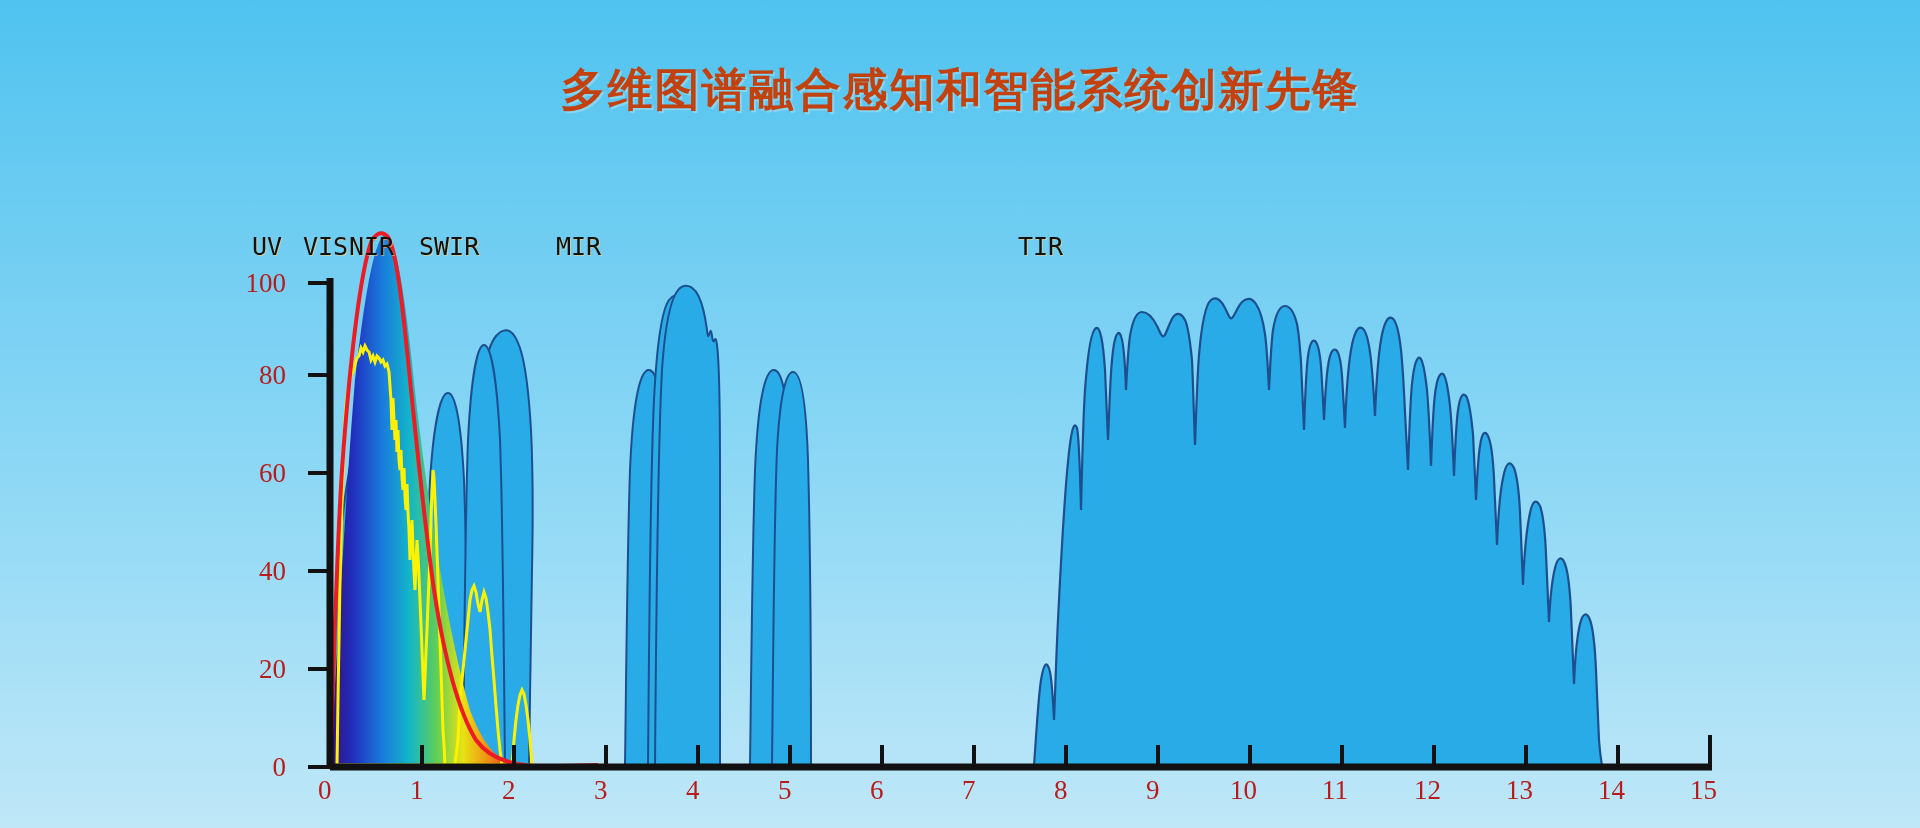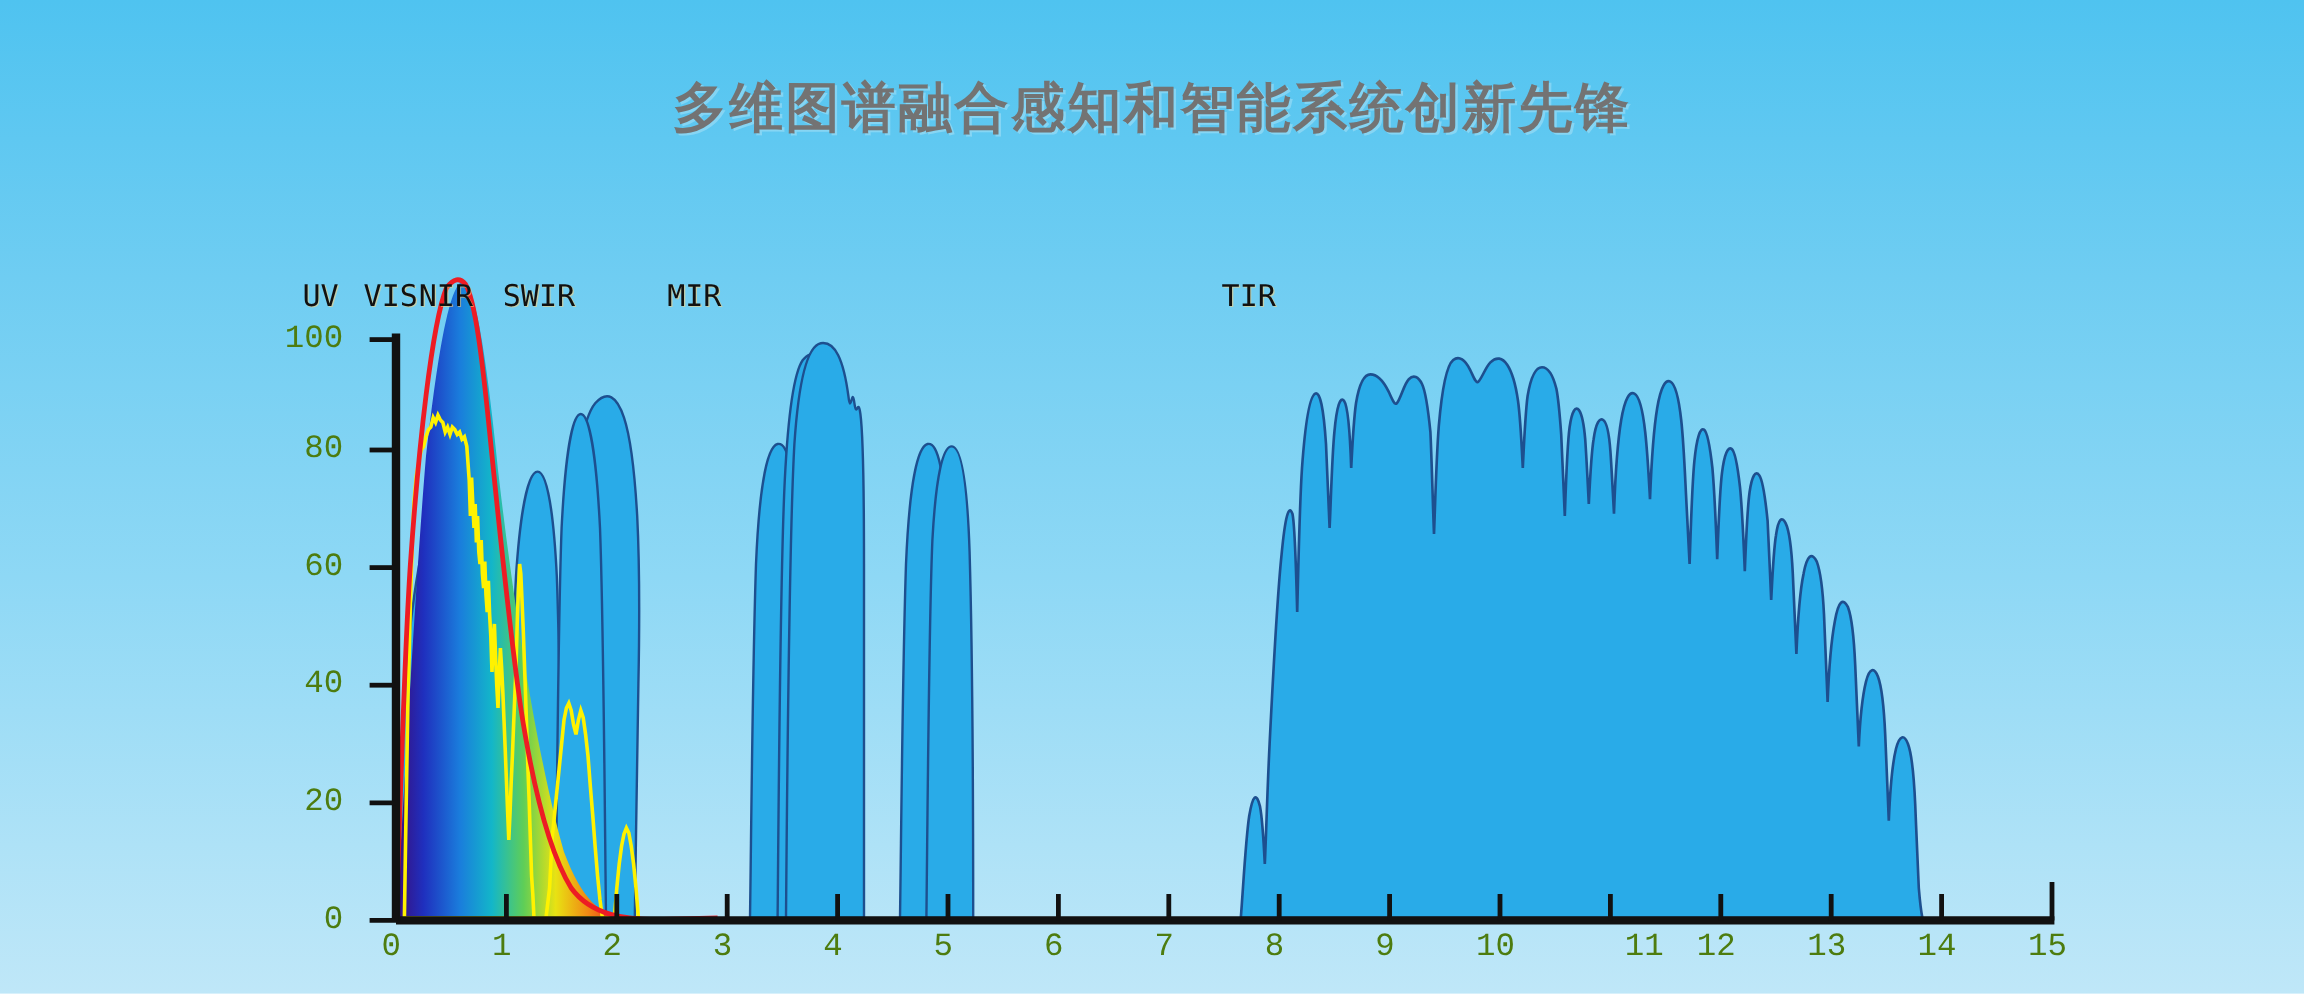--- a/index.html
+++ b/index.html
@@ -6,40 +6,40 @@
   body{
     width:1920px;height:828px;overflow:hidden;
     font-family:"Liberation Sans", sans-serif;
     background:linear-gradient(180deg,#4fc3f0 0%,#6fcdf2 28%,#8ed8f5 58%,#aee2f7 85%,#bfe7f8 100%);
     position:relative;
   }
   #banner{position:absolute;inset:0;}
   .title{
     position:absolute;top:60px;left:0;width:100%;text-align:center;
     font-family:"DejaVu Sans","Liberation Sans",sans-serif;
-    font-weight:bold;font-size:45px;color:#737373;letter-spacing:2px;
+    font-weight:bold;font-size:45px;color:#c2410c;letter-spacing:2px;
     text-shadow:2px 2px 0 rgba(255,255,255,.25);
   }
   .subtitle{
     position:absolute;top:157px;left:0;width:100%;text-align:center;
     font-family:"DejaVu Sans","Liberation Sans",sans-serif;
     font-weight:400;font-size:16.5px;color:#17242b;letter-spacing:.4px;
   }
   #plot{position:absolute;left:0;top:0;width:1920px;height:828px;}
   .bandlabel{
     position:absolute;
     font-family:"DejaVu Sans Mono","Liberation Mono",monospace;
     font-weight:normal;font-size:25px;color:#111;
     text-shadow:1px 1px 0 rgba(255,210,120,.55);
     white-space:nowrap;
   }
   .ytick,.xtick{
     position:absolute;
-    font-family:Liberation Mono, monospace;
-    font-size:27px;color:#4d7c0f;white-space:nowrap;
+    font-family:Liberation Serif, serif;
+    font-size:27px;color:#b91c1c;white-space:nowrap;
   }
   .ytick{text-align:right;}
 </style>
 </head>
 <body>
 
 <div id="banner">
 
   <div class="title">多维图谱融合感知和智能系统创新先锋</div>
 
@@ -306,19 +306,19 @@
   <div class="xtick" style="left:410px;top:775px;">1</div>
   <div class="xtick" style="left:502px;top:775px;">2</div>
   <div class="xtick" style="left:594px;top:775px;">3</div>
   <div class="xtick" style="left:686px;top:775px;">4</div>
   <div class="xtick" style="left:778px;top:775px;">5</div>
   <div class="xtick" style="left:870px;top:775px;">6</div>
   <div class="xtick" style="left:962px;top:775px;">7</div>
   <div class="xtick" style="left:1054px;top:775px;">8</div>
   <div class="xtick" style="left:1146px;top:775px;">9</div>
   <div class="xtick" style="left:1230px;top:775px;">10</div>
-  <div class="xtick" style="left:1322px;top:775px;margin-left:32px;">11</div>
+  <div class="xtick" style="left:1322px;top:775px;">11</div>
   <div class="xtick" style="left:1414px;top:775px;">12</div>
   <div class="xtick" style="left:1506px;top:775px;">13</div>
   <div class="xtick" style="left:1598px;top:775px;">14</div>
   <div class="xtick" style="left:1690px;top:775px;">15</div>
 
 </div>
 
 </body></html>

